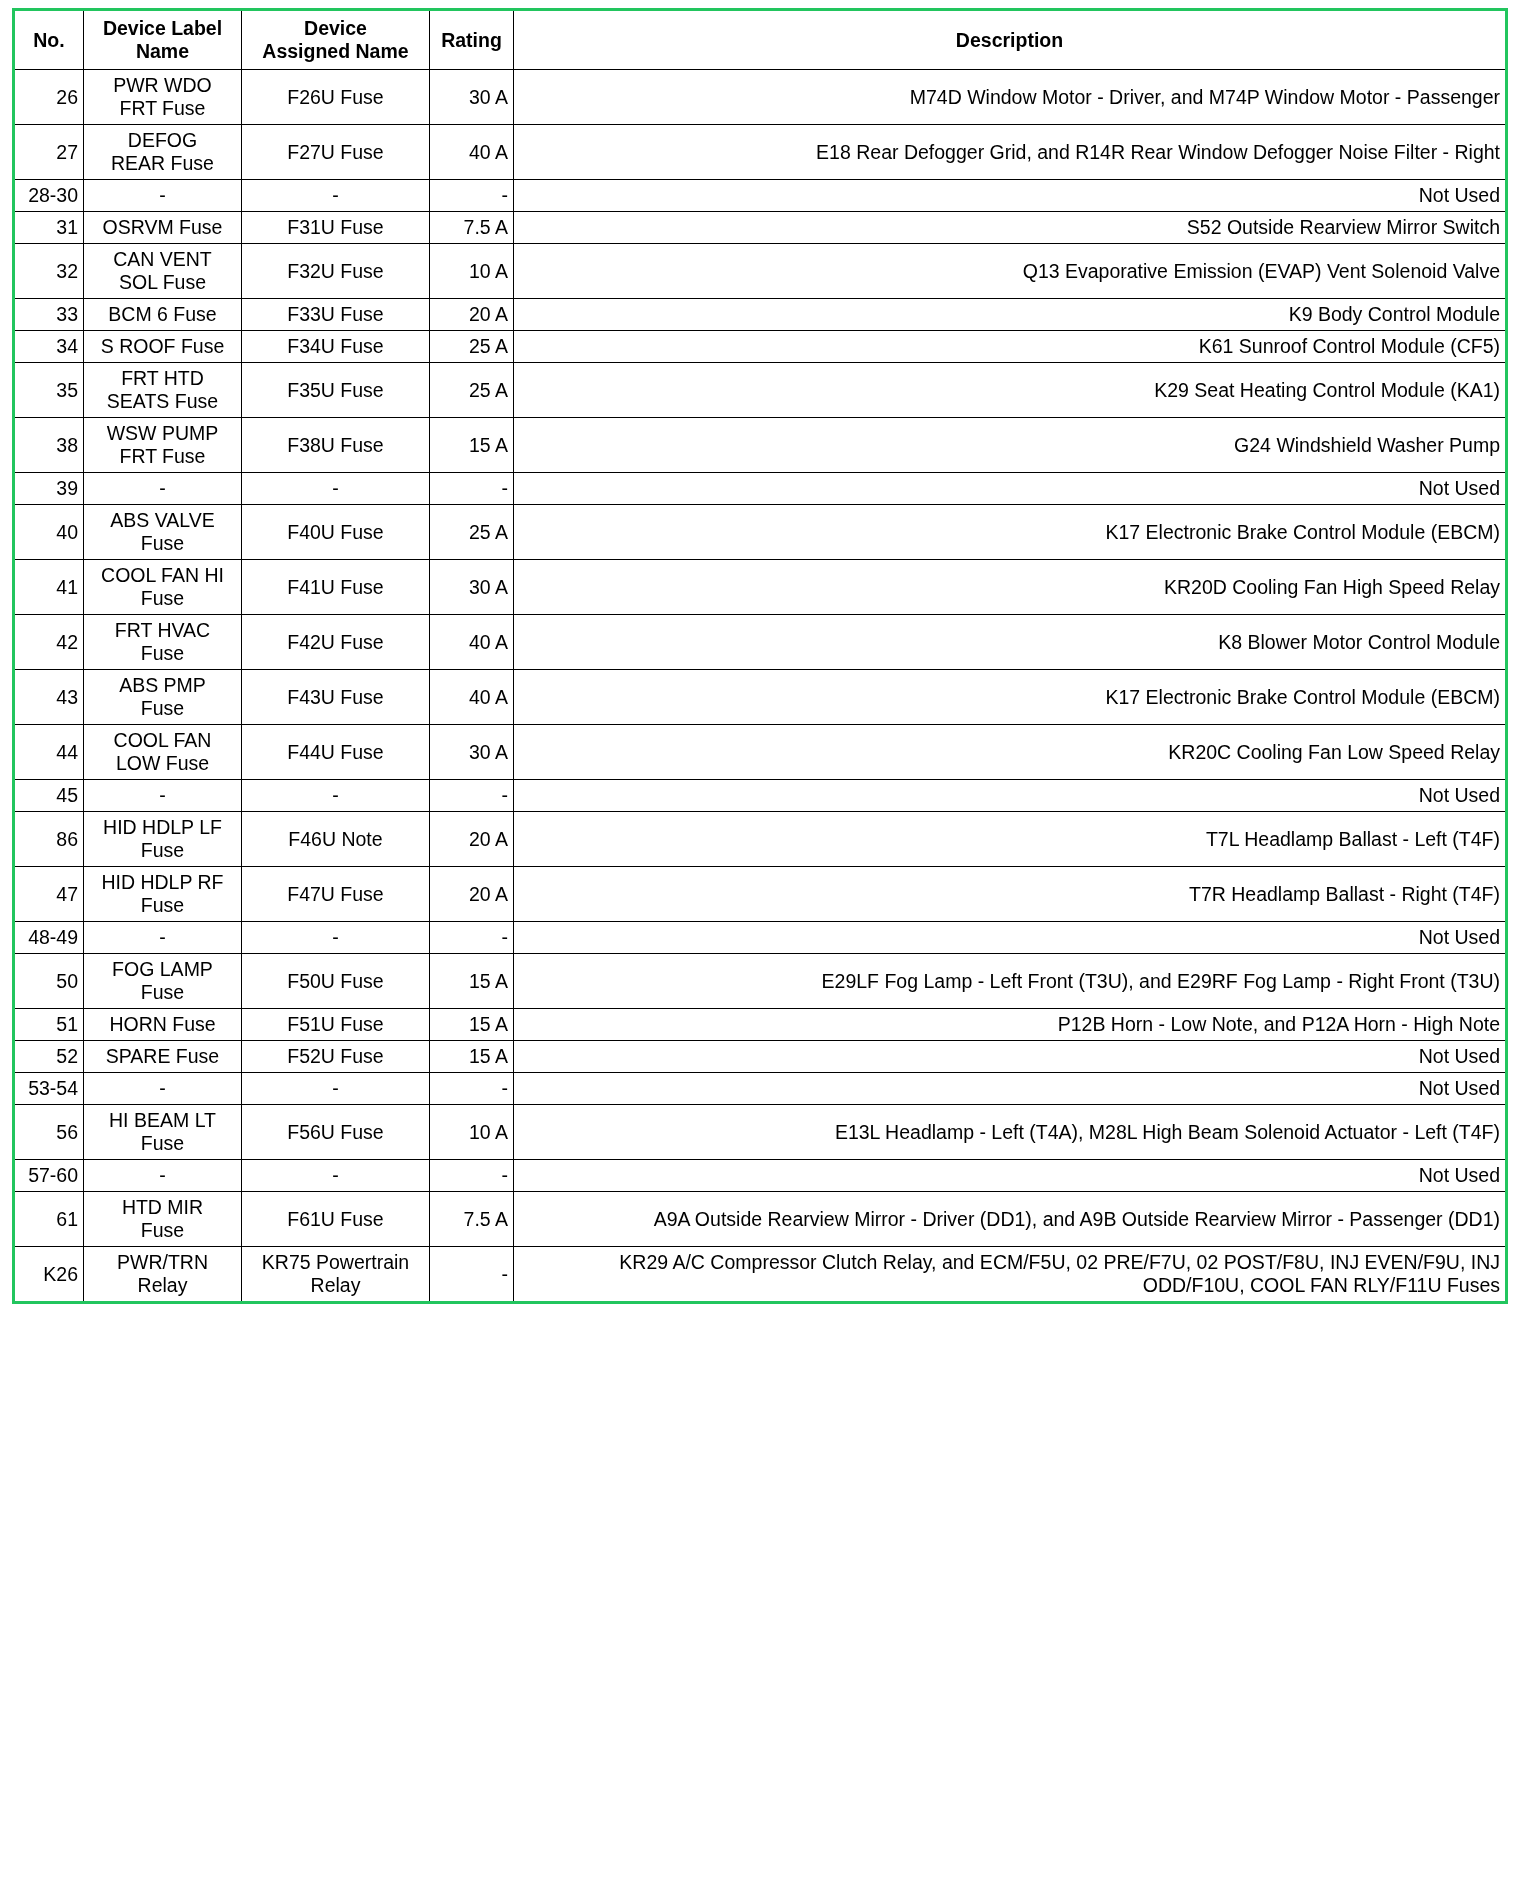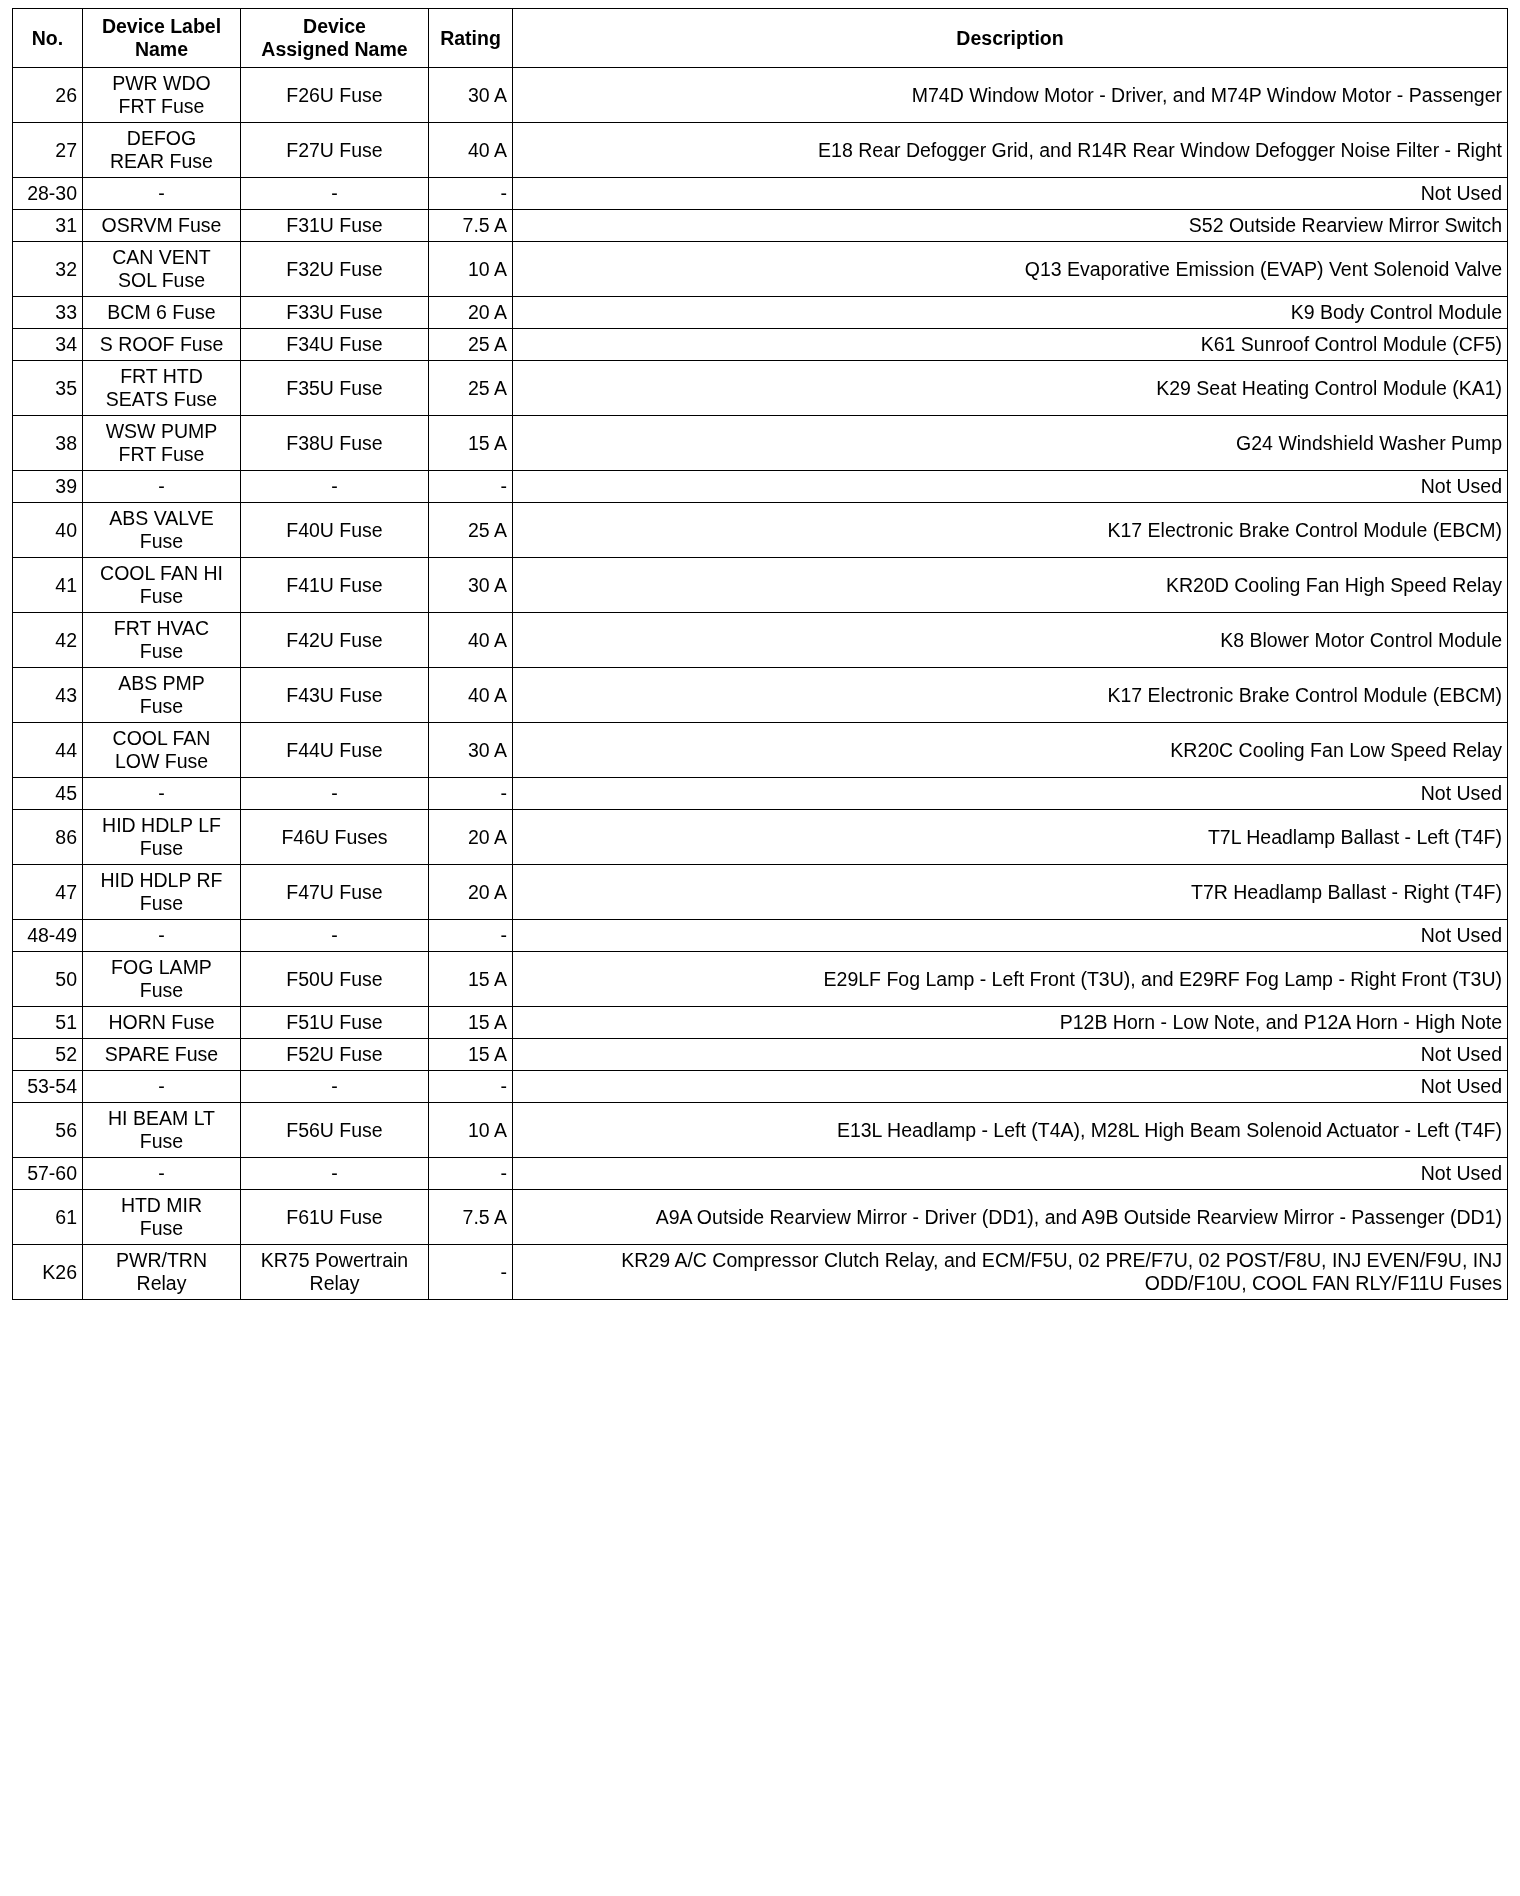--- a/index.html
+++ b/index.html
@@ -14,21 +14,21 @@
     color: #000000;
   }
   .page {
     padding: 8px 10px 0 12px;
     box-sizing: border-box;
   }
   table.fuse-table {
     border-collapse: collapse;
     width: 1496px;
     table-layout: fixed;
-    border: 1px solid #22c55e;
+    border: 3px solid #22c55e;
   }
   table.fuse-table th,
   table.fuse-table td {
     border: 1.5px solid #000;
     font-size: 19.5px;
     line-height: 1.18;
     padding: 4px 5px;
     vertical-align: middle;
     box-sizing: border-box;
   }
@@ -204,21 +204,21 @@
           <td class="no-cell">45</td>
           <td class="center two-line">-</td>
           <td class="center two-line">-</td>
           <td class="rating-cell">-</td>
           <td class="desc-cell">Not Used</td>
         </tr>
         <tr>
           <td class="no-cell">86</td>
           <td class="center two-line">HID HDLP LF
 Fuse</td>
-          <td class="center two-line">F46U Fuses</td>
+          <td class="center two-line">F46U Note</td>
           <td class="rating-cell">20 A</td>
           <td class="desc-cell">T7L Headlamp Ballast - Left (T4F)</td>
         </tr>
         <tr>
           <td class="no-cell">47</td>
           <td class="center two-line">HID HDLP RF
 Fuse</td>
           <td class="center two-line">F47U Fuse</td>
           <td class="rating-cell">20 A</td>
           <td class="desc-cell">T7R Headlamp Ballast - Right (T4F)</td>

